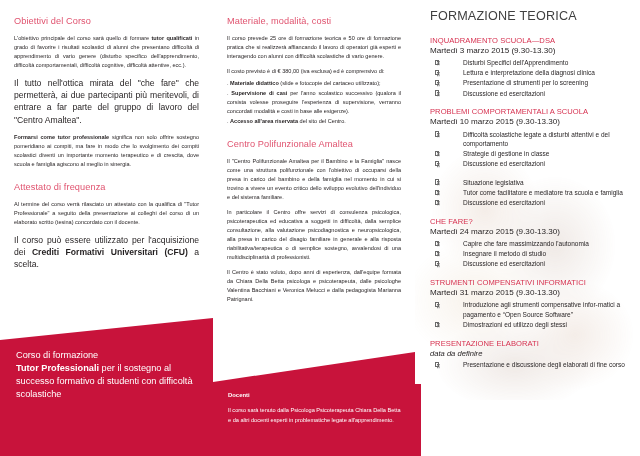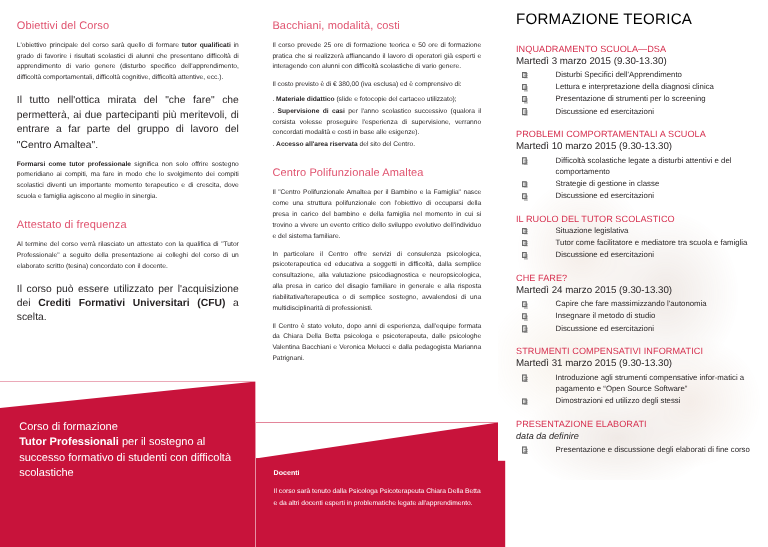--- a/index.html
+++ b/index.html
@@ -78,21 +78,21 @@
   
   .col3 .inner{padding:10px 10px 0 15px;position:relative;z-index:2;}
   .bgfaces{
     position:absolute;left:0;top:150px;width:225px;height:250px;
     opacity:.13;z-index:1;pointer-events:none;
   }
   .leftstrip{
     position:absolute;left:0;bottom:0;width:6px;height:72px;background:#c8133b;z-index:3;
   }
   .maintitle{
-    color:#000000;font-size:12.6px;font-weight:400;letter-spacing:.2px;
+    color:#404040;font-size:12.6px;font-weight:400;letter-spacing:.2px;
     margin:0 0 12px 0;line-height:1.1;
   }
   .sec{margin:0 0 9px 0;}
   .sec-title{
     color:#d6304f;font-size:7.6px;font-weight:400;letter-spacing:.05px;
     margin:0 0 1px 0;line-height:1.22;
   }
   .sec-date{
     color:#231f20;font-size:8.1px;font-weight:400;margin:0 0 2px 0;line-height:1.25;
   }
@@ -140,21 +140,21 @@
         <div class="rb-title">
           <span>Corso di formazione</span><br>
           <b>Tutor Professionali</b><span> per il sostegno al successo formativo di studenti con difficoltà scolastiche</span>
         </div>
       </div>
     </div>
   </div>
 
   <div class="col col2">
     <div class="inner">
-      <div class="h-pink">Bacchiani, modalità, costi</div>
+      <div class="h-pink">Materiale, modalità, costi</div>
 
       <p class="body">Il corso prevede 25 ore di formazione teorica e 50 ore di formazione pratica che si realizzerà affiancando il lavoro di operatori già esperti e interagendo con alunni con difficoltà scolastiche di vario genere.</p>
       <p class="body tight">Il costo previsto è di € 380,00 (iva esclusa) ed è comprensivo di:</p>
 
       <div class="dotline">.&nbsp;<b>Materiale didattico</b><span> (slide e fotocopie del cartaceo utilizzato);</span></div>
       <div class="dotline">.&nbsp;<b>Supervisione di casi</b><span> per l'anno scolastico successivo (qualora il corsista volesse proseguire l'esperienza di supervisione, verranno concordati modalità e costi in base alle esigenze).</span></div>
       <div class="dotline">.&nbsp;<b>Accesso all'area riservata</b><span> del sito del Centro.</span></div>
 
       <div class="h-pink second">Centro Polifunzionale Amaltea</div>
 
@@ -226,21 +226,20 @@
                 </span><span>Difficoltà scolastiche legate a disturbi attentivi e del comportamento</span></li>
               <li><span class="tofu">
                   <i></i>
                 </span><span>Strategie di gestione in classe</span></li>
               <li><span class="tofu">
                   <i></i>
                 </span><span>Discussione ed esercitazioni</span></li>
             </ul>
           </div>
           <div class="sec">
-            <div class="sec-title">IL RUOLO DEL TUTOR SCOLASTICO</div>
             <ul class="items">
               <li><span class="tofu">
                   <i></i>
                 </span><span>Situazione legislativa</span></li>
               <li><span class="tofu">
                   <i></i>
                 </span><span>Tutor come facilitatore e mediatore tra scuola e famiglia</span></li>
               <li><span class="tofu">
                   <i></i>
                 </span><span>Discussione ed esercitazioni</span></li>

